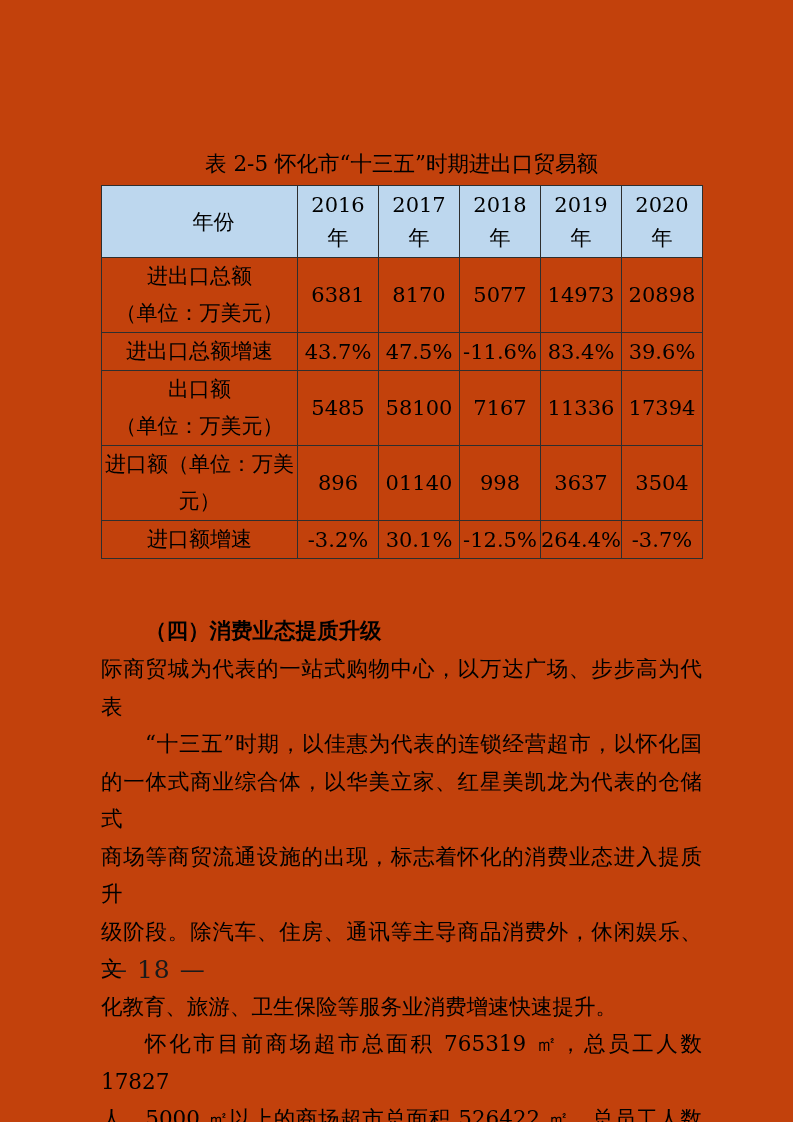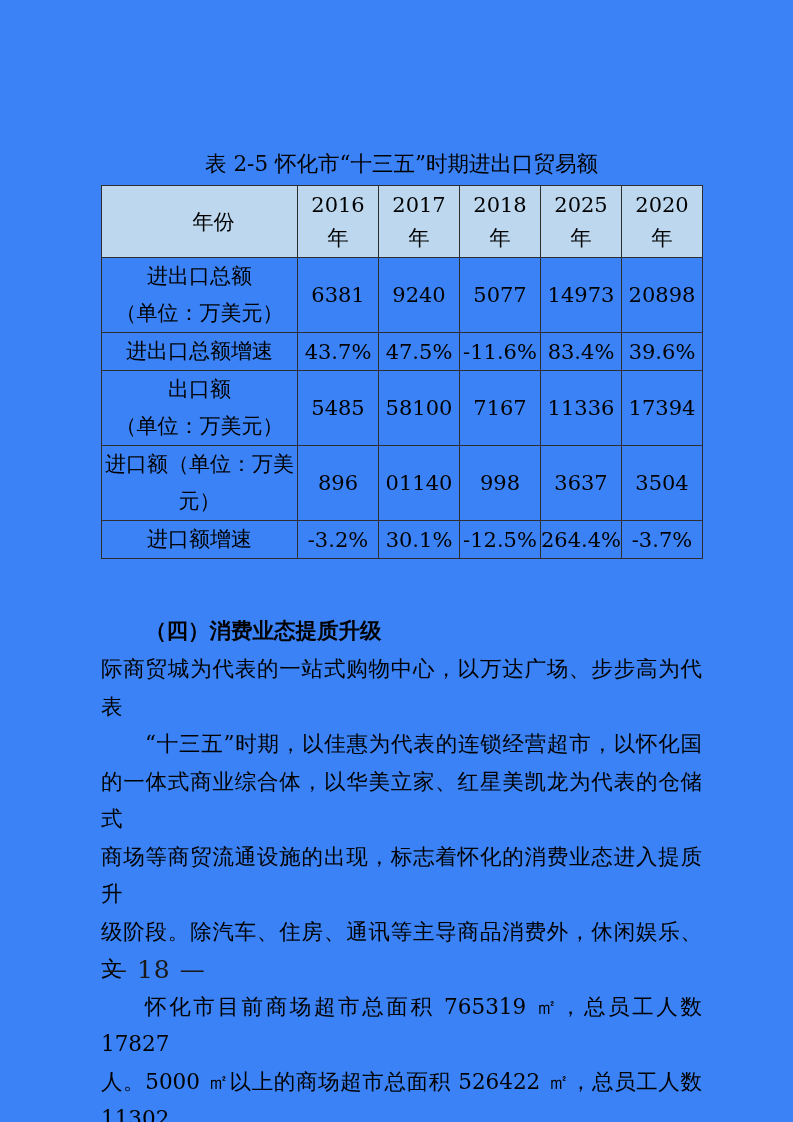--- a/index.html
+++ b/index.html
@@ -2,21 +2,21 @@
 <html><head>
 <meta charset="utf-8">
 <style>
   html, body { margin: 0; padding: 0; }
   body {
     width: 793px; height: 1122px;
     background: #ffffff; color: #000000;
     font-family: "DejaVu Serif", "Liberation Serif", serif;
     position: relative; overflow: hidden;
   }
-  .page { position: absolute; inset: 0; width: 793px; height: 1122px; background: #3b82f6; }
+  .page { position: absolute; inset: 0; width: 793px; height: 1122px; background: #c2410c; }
 
   .doc-title {
     position: absolute; left: 101px; top: 149px; width: 601px;
     text-align: center; font-size: 21.5px; line-height: 30px;
     white-space: nowrap;
   }
 
   .trade-table {
     position: absolute; left: 101px; top: 185px; width: 601px;
     border-collapse: collapse; table-layout: fixed;
@@ -86,36 +86,36 @@
         </td>
         <td class="year-cell">
           <div>2017</div>
           <div>年</div>
         </td>
         <td class="year-cell">
           <div>2018</div>
           <div>年</div>
         </td>
         <td class="year-cell">
-          <div>2025</div>
+          <div>2019</div>
           <div>年</div>
         </td>
         <td class="year-cell">
           <div>2020</div>
           <div>年</div>
         </td>
       </tr>
 
       <tr class="r-tall">
         <td class="label-cell">
           <div>进出口总额</div>
           <div>（单位：万美元）</div>
         </td>
         <td>6381</td>
-        <td>9240</td>
+        <td>8170</td>
         <td>5077</td>
         <td>14973</td>
         <td>20898</td>
       </tr>
 
       <tr class="r-short">
         <td class="label-cell">
           <div>进出口总额增速</div>
         </td>
         <td>43.7%</td>
@@ -165,20 +165,21 @@
 
   <div class="text-block">
     <div class="section-heading">（四）消费业态提质升级</div>
 
     <div class="para">
       <div class="para-line">际商贸城为代表的一站式购物中心，以万达广场、步步高为代表</div>
       <div class="para-line indent">“十三五”时期，以佳惠为代表的连锁经营超市，以怀化国</div>
       <div class="para-line">的一体式商业综合体，以华美立家、红星美凯龙为代表的仓储式</div>
       <div class="para-line">商场等商贸流通设施的出现，标志着怀化的消费业态进入提质升</div>
       <div class="para-line">级阶段。除汽车、住房、通讯等主导商品消费外，休闲娱乐、文</div>
+      <div class="para-line last">化教育、旅游、卫生保险等服务业消费增速快速提升。</div>
     </div>
 
     <div class="para">
       <div class="para-line indent">怀化市目前商场超市总面积 765319 ㎡，总员工人数 17827</div>
       <div class="para-line">人。5000 ㎡以上的商场超市总面积 526422 ㎡，总员工人数 11302</div>
 
     </div>
   </div>
 
   <div class="page-number">— 18 —</div>

